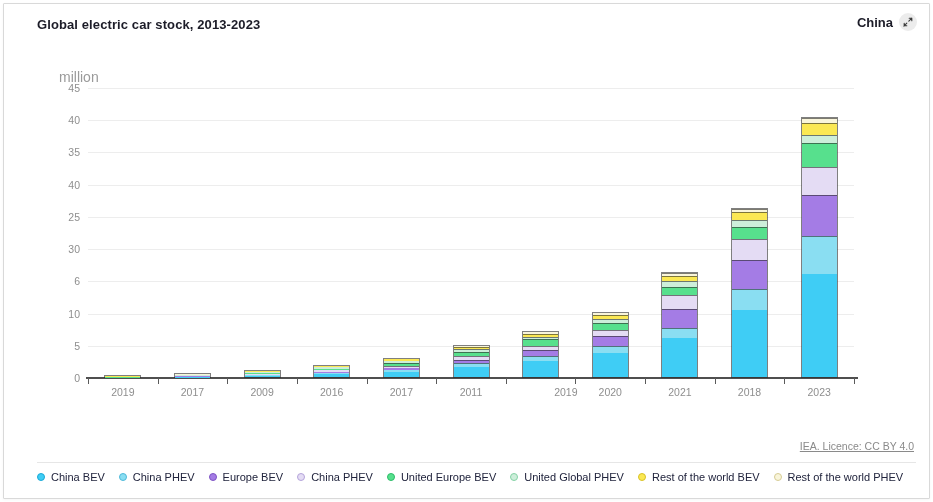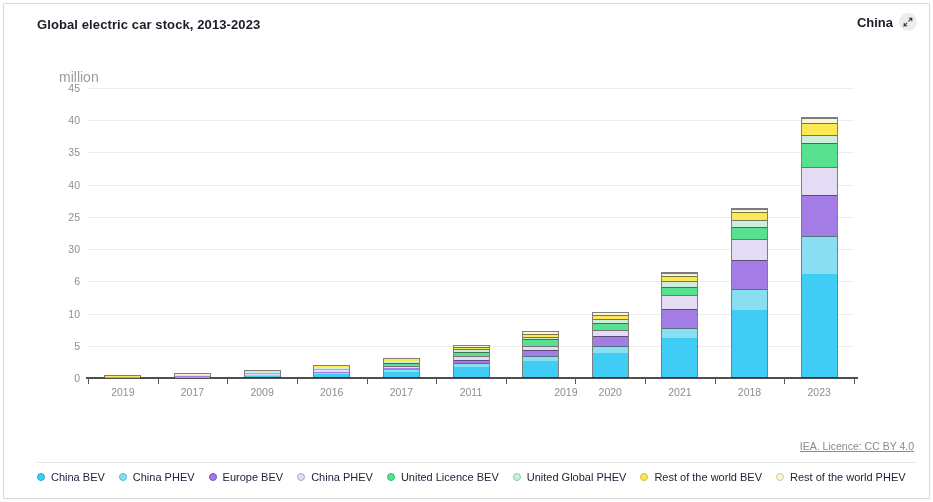--- a/index.html
+++ b/index.html
@@ -224,21 +224,21 @@
       <div class="legend-item">
         <span class="legend-dot" style="background: rgb(164, 124, 229); border: 1.5px solid rgb(126, 83, 196);"></span>
         <span class="legend-label">Europe BEV</span>
       </div>
       <div class="legend-item">
         <span class="legend-dot" style="background: rgb(228, 220, 244); border: 1.5px solid rgb(180, 164, 218);"></span>
         <span class="legend-label">China PHEV</span>
       </div>
       <div class="legend-item">
         <span class="legend-dot" style="background: rgb(87, 224, 141); border: 1.5px solid rgb(45, 188, 105);"></span>
-        <span class="legend-label">United Licence BEV</span>
+        <span class="legend-label">United Europe BEV</span>
       </div>
       <div class="legend-item">
         <span class="legend-dot" style="background: rgb(205, 238, 218); border: 1.5px solid rgb(133, 210, 166);"></span>
         <span class="legend-label">United Global PHEV</span>
       </div>
       <div class="legend-item">
         <span class="legend-dot" style="background: rgb(251, 232, 83); border: 1.5px solid rgb(216, 194, 39);"></span>
         <span class="legend-label">Rest of the world BEV</span>
       </div>
       <div class="legend-item">

